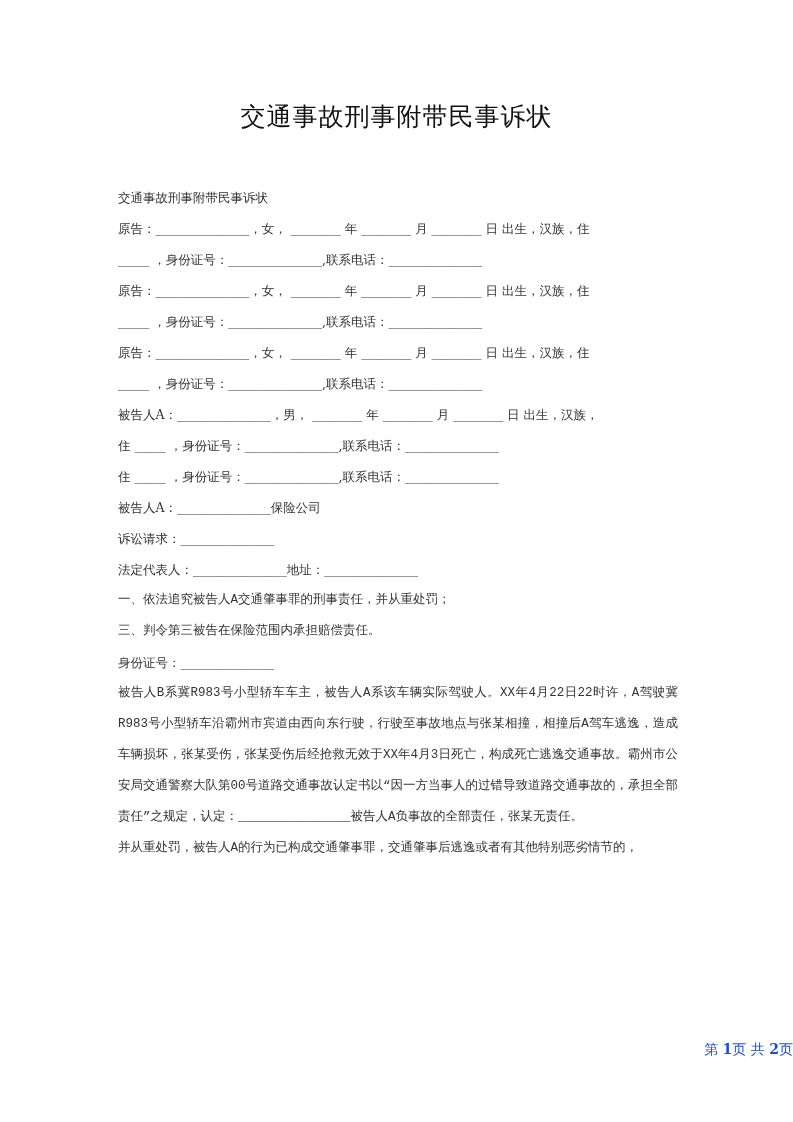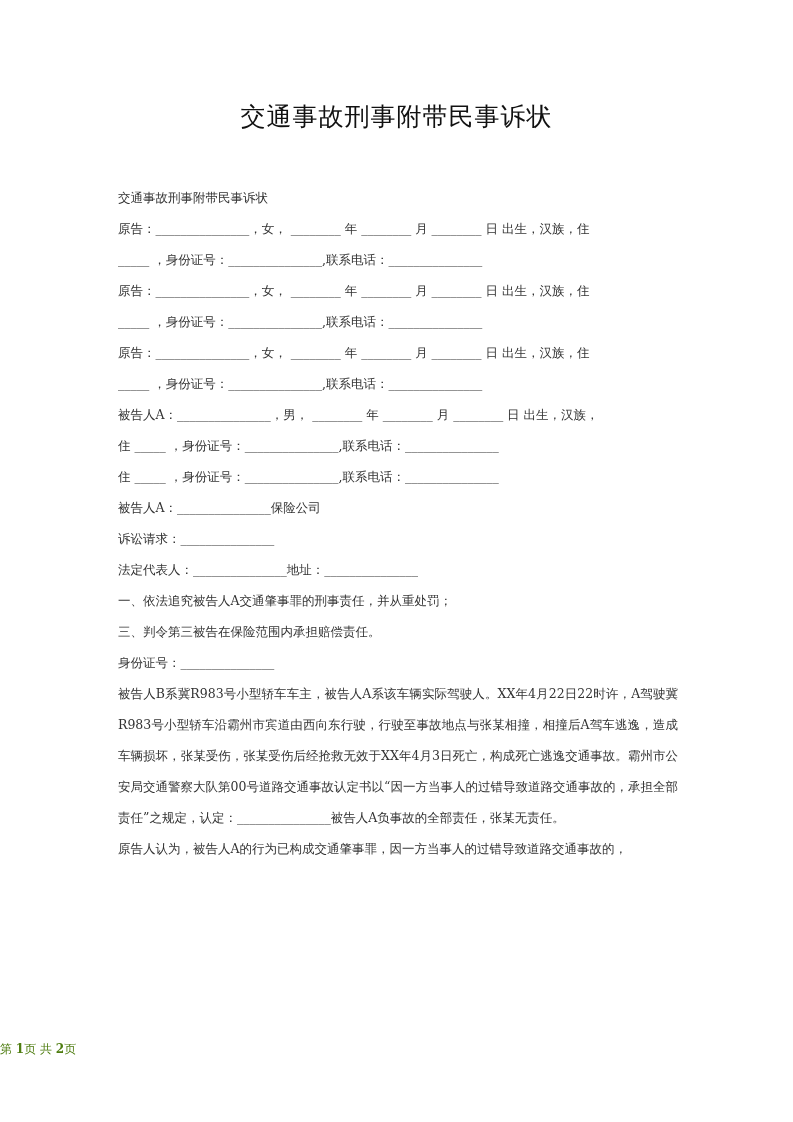--- a/index.html
+++ b/index.html
@@ -12,24 +12,24 @@
     position: absolute; left: 0; right: 0; top: 100px;
     text-align: center; font-size: 25px; color: #111;
     letter-spacing: 1px;
   }
   .body-text {
     position: absolute; left: 118px; width: 560px; top: 182px;
     font-size: 12.5px; line-height: 31px; color: #333;
   }
   .line { white-space: nowrap; display: flex; justify-content: space-between; }
   .line.left { justify-content: flex-start; }
-  .para { text-align: justify; white-space: normal; }
+  .para { text-align: justify; white-space: normal; font-family: Liberation Mono, monospace; }
   .footer {
     position: absolute; left: 0; right: 0; top: 1041px;
-    text-align: left; font-size: 12px; color: #4d7c0f;
+    text-align: right; font-size: 14px; color: #1d4ed8;
   }
   .footer b { font-weight: bold; }
 </style>
 </head>
 <body>
 
 <div class="page-title">交通事故刑事附带民事诉状</div>
 
 <div class="body-text">
   <div class="line left">交通事故刑事附带民事诉状</div>
@@ -57,20 +57,20 @@
 
   <div class="line left">被告人A：_______________保险公司</div>
   <div class="line left">诉讼请求：_______________</div>
   <div class="line left">法定代表人：_______________地址：_______________</div>
 
   <div class="para">一、依法追究被告人A交通肇事罪的刑事责任，并从重处罚；</div>
   <div class="para">三、判令第三被告在保险范围内承担赔偿责任。</div>
 
   <div class="line left">身份证号：_______________</div>
   <div class="para">被告人B系冀R983号小型轿车车主，被告人A系该车辆实际驾驶人。XX年4月22日22时许，A驾驶冀R983号小型轿车沿霸州市宾道由西向东行驶，行驶至事故地点与张某相撞，相撞后A驾车逃逸，造成车辆损坏，张某受伤，张某受伤后经抢救无效于XX年4月3日死亡，构成死亡逃逸交通事故。霸州市公安局交通警察大队第00号道路交通事故认定书以“因一方当事人的过错导致道路交通事故的，承担全部责任”之规定，认定：_______________被告人A负事故的全部责任，张某无责任。</div>
-  <div class="para">原告人认为，被告人A的行为已构成交通肇事罪，因一方当事人的过错导致道路交通事故的，</div>
+  <div class="para">并从重处罚，被告人A的行为已构成交通肇事罪，交通肇事后逃逸或者有其他特别恶劣情节的，</div>
 </div>
 
 <div class="footer">
   <span>第</span>
   <b>1</b><span>页 共</span>
   <b>2</b><span>页</span>
 </div>
 
 </body></html>

